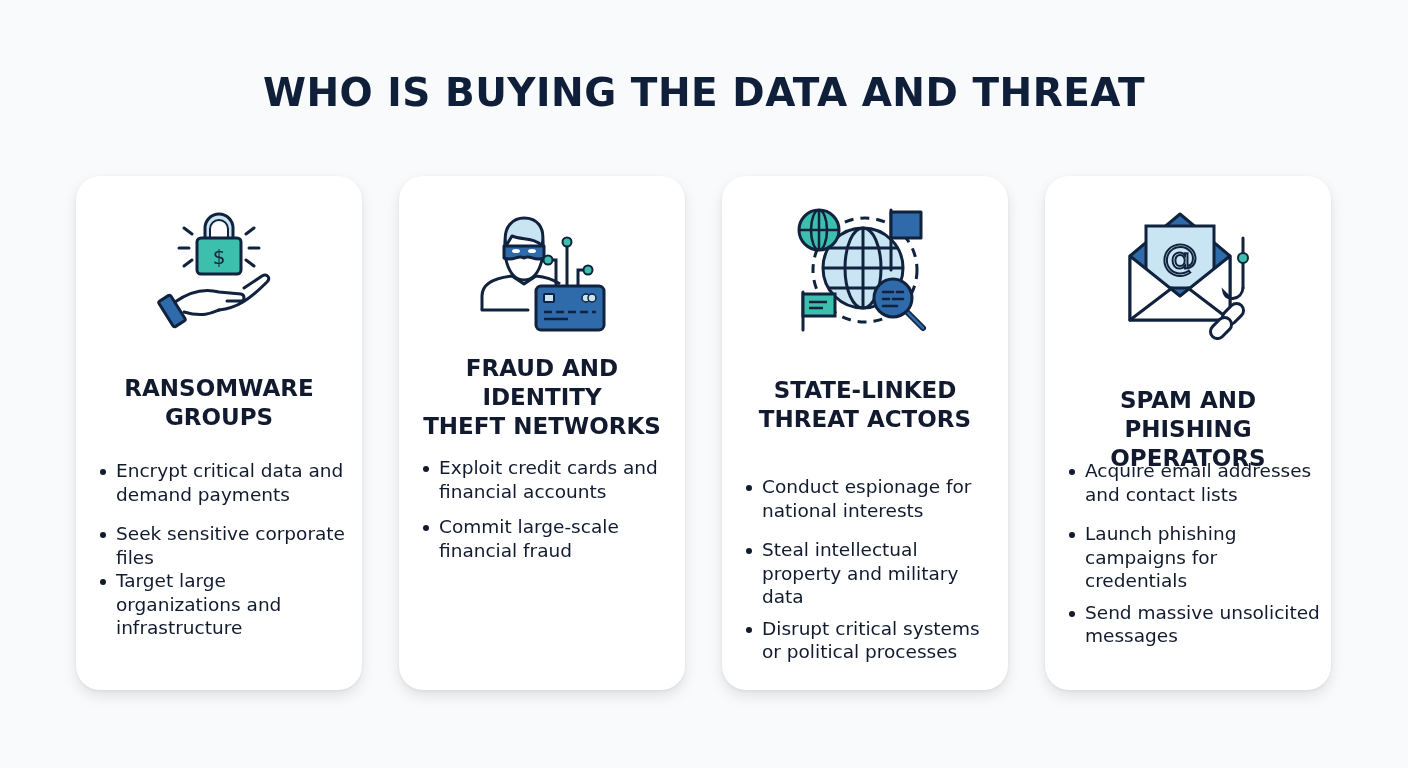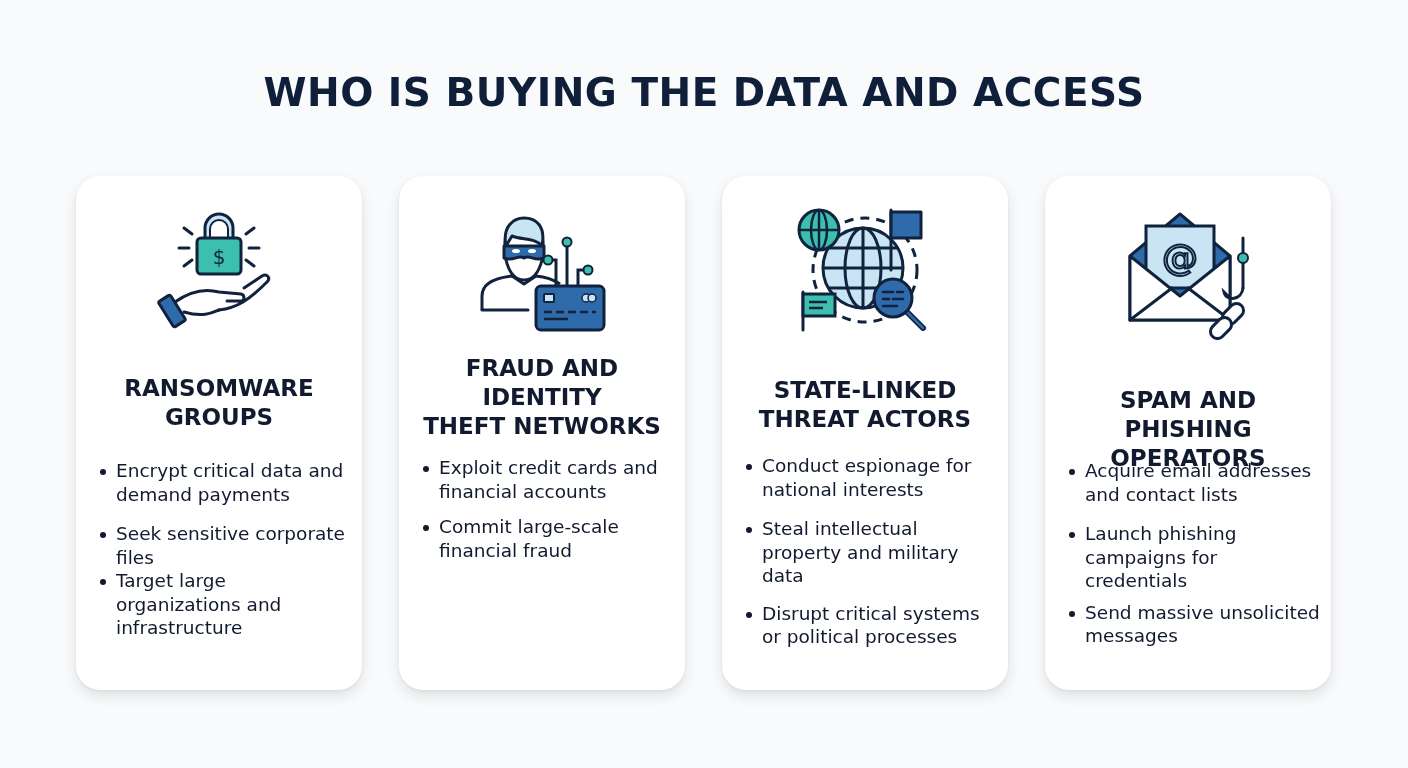--- a/index.html
+++ b/index.html
@@ -45,21 +45,21 @@
   }
   .bullets li { position: relative; padding-left: 18px; }
   .bullets li::before {
     content: ""; position: absolute; left: 2px; top: 10px;
     width: 6px; height: 6px; border-radius: 50%; background: #111a2e;
   }
 </style>
 </head>
 <body>
 
-<h1 class="title">WHO IS BUYING THE DATA AND ACCESS</h1>
+<h1 class="title">WHO IS BUYING THE DATA AND THREAT</h1>
 
 <div class="cards">
 
   <div class="card" style="left:0px;">
     <div class="icon-wrap">
       <svg width="140" height="140" viewBox="0 0 140 140">
         <g stroke="#10223d" stroke-width="3" stroke-linecap="round" fill="none">
           <line x1="35" y1="28" x2="43" y2="34"></line>
             <line x1="30" y1="48" x2="40" y2="48"></line>
             <line x1="35" y1="66" x2="43" y2="60"></line>
@@ -152,23 +152,23 @@
           <line x1="88" y1="99" x2="94" y2="99"></line>
             <line x1="98" y1="99" x2="108" y2="99"></line>
           <line x1="88" y1="106" x2="102" y2="106"></line>
         </g>
       </svg>
     </div>
     <div class="card-title" style="top:200px;">
       <div>STATE-LINKED</div>
         <div>THREAT ACTORS</div>
     </div>
-    <ul class="bullets" style="top:278px;">
+    <ul class="bullets" style="top:299px;">
       <li style="margin-bottom:16px;">Conduct espionage for national interests</li>
-      <li style="margin-bottom:14px;">Steal intellectual property and military data</li>
+      <li style="margin-bottom:8px;">Steal intellectual property and military data</li>
       <li>Disrupt critical systems or political processes</li>
     </ul>
   </div>
 
   <div class="card" style="left:969px;">
     <div class="icon-wrap">
       <svg width="140" height="140" viewBox="0 0 140 140">
         <path d="M12 56 L62 14 L112 56 V120 H12 Z" fill="#2f6aaa" stroke="#10223d" stroke-width="3" stroke-linejoin="round"></path>
         <rect x="28" y="26" width="68" height="62" fill="#c9e4f2" stroke="#10223d" stroke-width="3"></rect>
         <text x="62" y="70" text-anchor="middle" font-family="DejaVu Sans, sans-serif" font-size="36" fill="none" stroke="#10223d" stroke-width="2">@</text>

